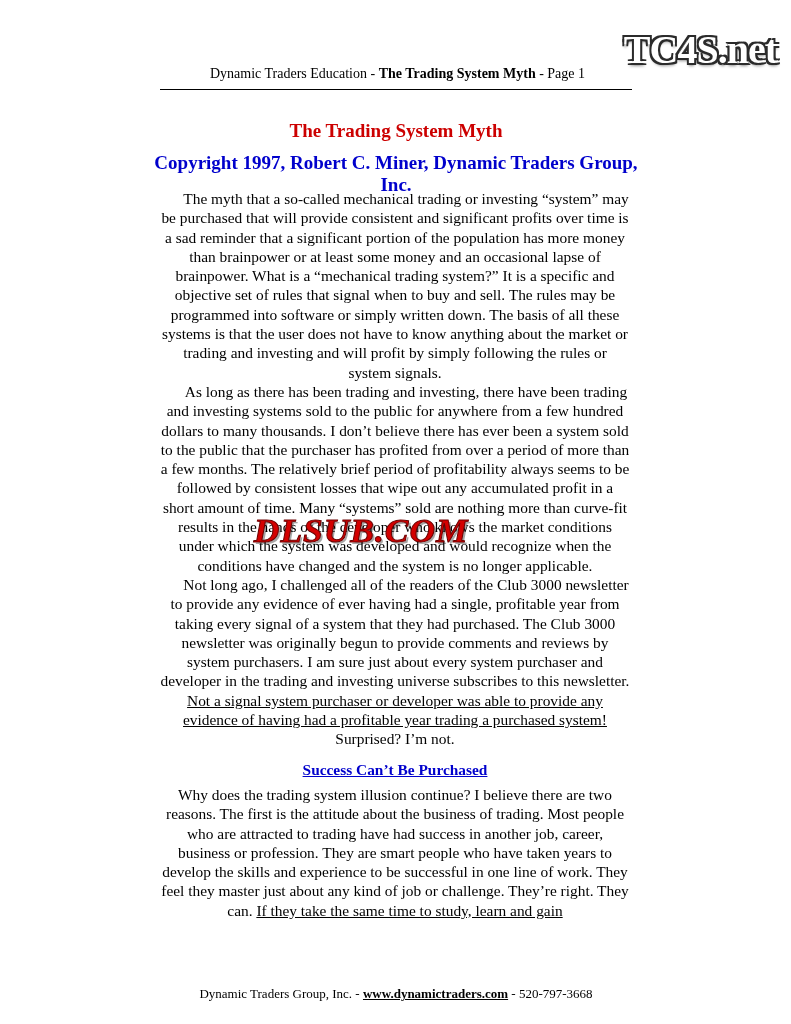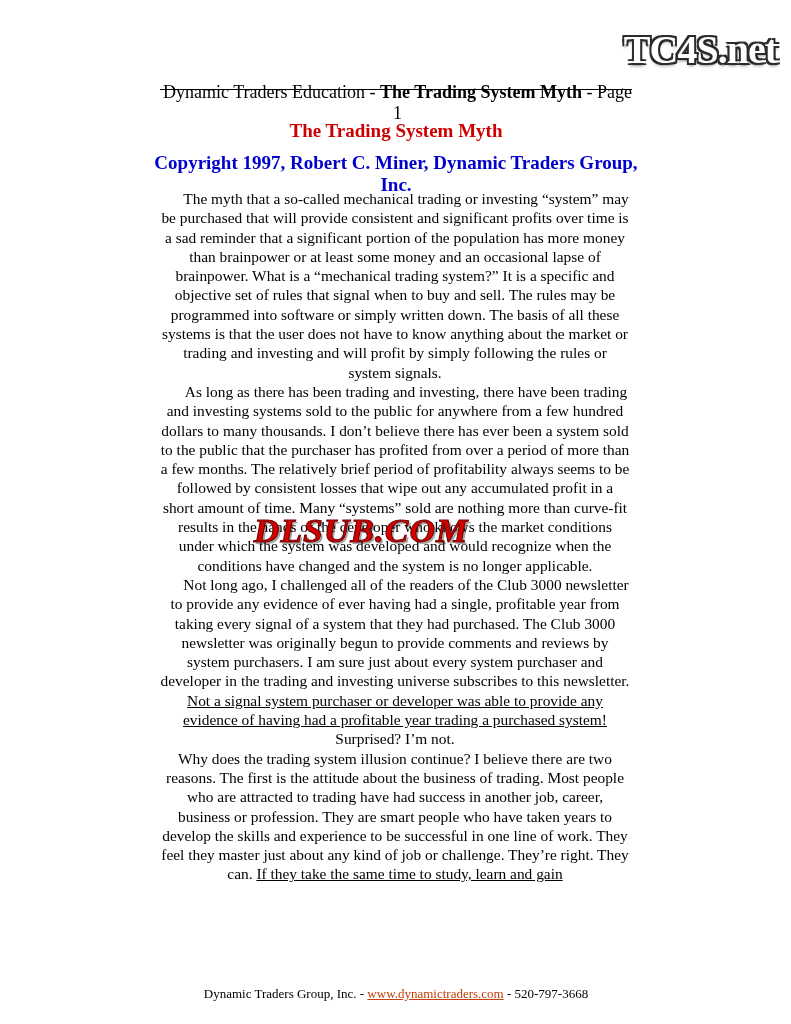--- a/index.html
+++ b/index.html
@@ -41,24 +41,24 @@
        2px  2px 0 #2b2b2b,
        0px  3px 3px rgba(0,0,0,.45);
     z-index: 40;
     white-space: nowrap;
   }
 
   
   .header {
     position: absolute;
     left: 160px;
-    top: 58px;
+    top: 42px;
     width: 475px;
     text-align: center;
-    font-size: 18px;
+    font-size: 14px;
   }
   .header .bold { font-weight: bold; }
   .header-rule {
     position: absolute;
     left: 160px;
     top: 65px;
     width: 472px;
     border-top: 1.5px solid #000;
   }
 
@@ -131,23 +131,23 @@
   
   .footer {
     position: absolute;
     left: 140px;
     top: 962px;
     width: 512px;
     text-align: center;
     font-size: 13px;
   }
   .footer a, .footer .link {
-    color: #c2410c;
+    color: #000000;
     text-decoration: underline;
-    font-weight: normal;
+    font-weight: bold;
   }
 
   .wm-bottom {
     position: absolute;
     right: 12px;
     bottom: 2px;
     font-family: "Liberation Serif", serif;
     font-size: 26px;
     font-weight: bold;
     color: #cc0000;
@@ -168,20 +168,21 @@
   </div>
   <div class="header-rule"></div>
 
   <div class="doc-title">The Trading System Myth</div>
   <div class="doc-copyright">Copyright 1997, Robert C. Miner, Dynamic Traders Group, Inc.</div>
 
   <div class="body-col">
     <p>The myth that a so-called mechanical trading or investing “system” may be purchased that will provide consistent and significant profits over time is a sad reminder that a significant portion of the population has more money than brainpower or at least some money and an occasional lapse of brainpower. What is a “mechanical trading system?” It is a specific and objective set of rules that signal when to buy and sell. The rules may be programmed into software or simply written down. The basis of all these systems is that the user does not have to know anything about the market or trading and investing and will profit by simply following the rules or system signals.</p>
     <p>As long as there has been trading and investing, there have been trading and investing systems sold to the public for anywhere from a few hundred dollars to many thousands. I don’t believe there has ever been a system sold to the public that the purchaser has profited from over a period of more than a few months. The relatively brief period of profitability always seems to be followed by consistent losses that wipe out any accumulated profit in a short amount of time. Many “systems” sold are nothing more than curve-fit results in the hands of the developer who knows the market conditions under which the system was developed and would recognize when the conditions have changed and the system is no longer applicable.</p>
     <p><span>Not long ago, I challenged all of the readers of the Club 3000 newsletter to provide any evidence of ever having had a single, profitable year from taking every signal of a system that they had purchased. The Club 3000 newsletter was originally begun to provide comments and reviews by system purchasers. I am sure just about every system purchaser and developer in the trading and investing universe subscribes to this newsletter. </span><span class="uline">Not a signal system purchaser or developer was able to provide any evidence of having had a profitable year trading a purchased system!</span><span> Surprised? I’m not.</span></p>
+    <div class="subhead">Success Can’t Be Purchased</div>
     <p class="noindent"><span>Why does the trading system illusion continue? I believe there are two reasons. The first is the attitude about the business of trading. Most people who are attracted to trading have had success in another job, career, business or profession. They are smart people who have taken years to develop the skills and experience to be successful in one line of work. They feel they master just about any kind of job or challenge. They’re right. They can. </span><span class="uline">If they take the same time to study, learn and gain</span></p>
   </div>
 
   <div class="wm-dlsub">DLSUB.COM</div>
 
   <div class="footer">
     <span>Dynamic Traders Group, Inc. - </span><span class="link">www.dynamictraders.com</span><span> - 520-797-3668</span>
   </div>
 
 

